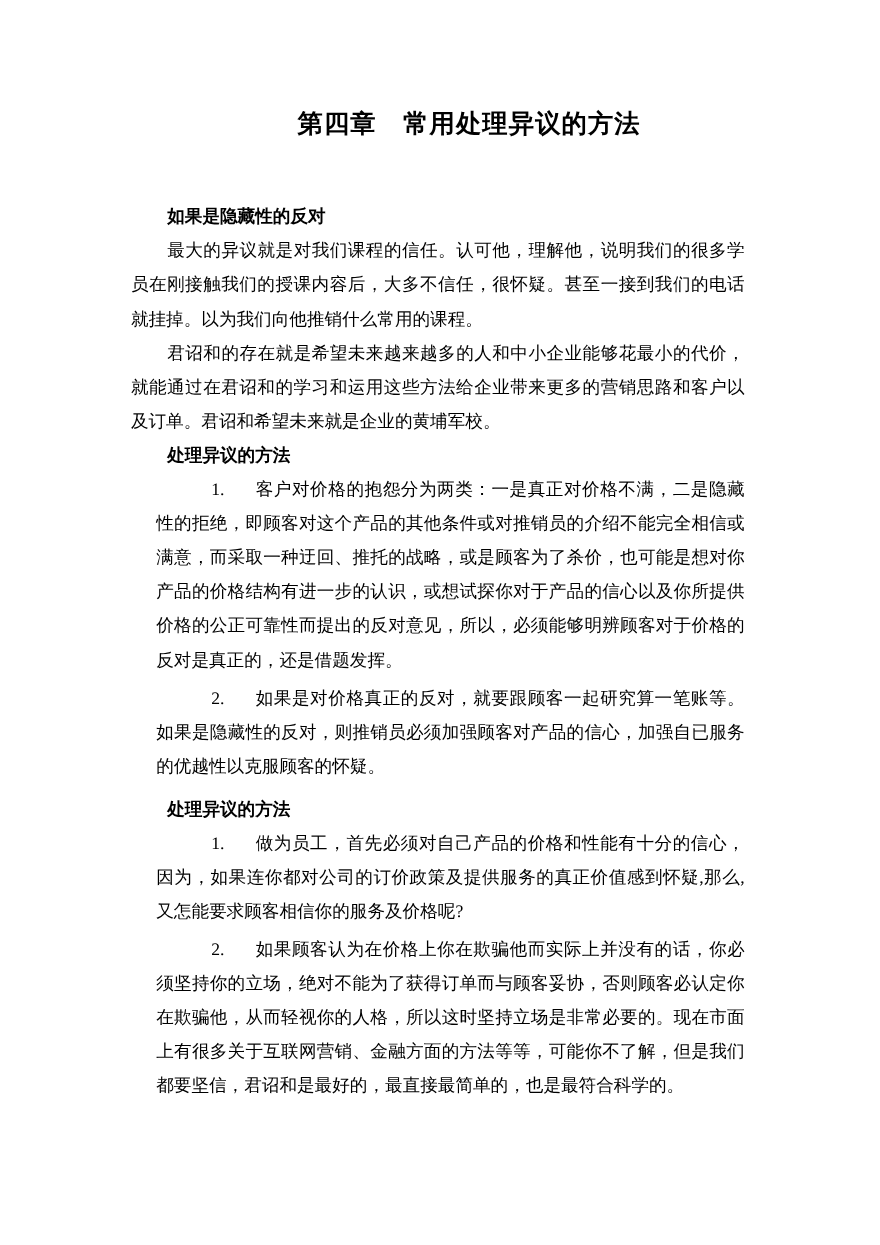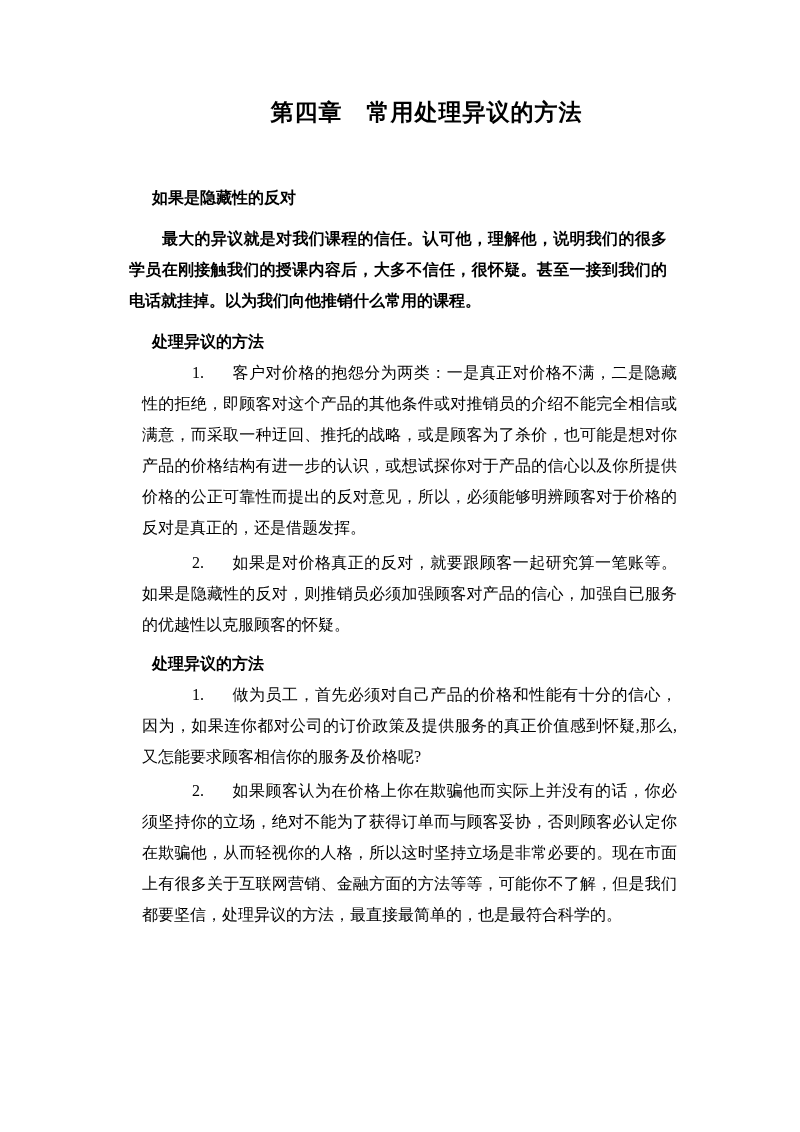--- a/index.html
+++ b/index.html
@@ -46,25 +46,24 @@
     line-height: 31px;
   }
   .heading {
     font-weight: bold;
     margin: 0;
     text-indent: 33px;
     font-size: 16px;
     line-height: 31px;
   }
   .para {
-    margin: 10px;
+    margin: 0;
     text-indent: 33px;
     text-align: justify;
     text-justify: inter-ideograph;
-    font-weight: bold;
   }
   .list-item {
     margin: 0 0 0 23px;
     text-indent: 50px;
     text-align: justify;
     text-justify: inter-ideograph;
   }
   .list-num {
     padding-right: 28px;
   }
@@ -78,27 +77,28 @@
 <div class="page">
 
   <h1 class="doc-title">第四章　常用处理异议的方法</h1>
 
   <div class="content">
 
     <h2 class="heading">如果是隐藏性的反对</h2>
 
     <p class="para">最大的异议就是对我们课程的信任。认可他，理解他，说明我们的很多学员在刚接触我们的授课内容后，大多不信任，很怀疑。甚至一接到我们的电话就挂掉。以为我们向他推销什么常用的课程。</p>
 
+    <p class="para">君诏和的存在就是希望未来越来越多的人和中小企业能够花最小的代价，就能通过在君诏和的学习和运用这些方法给企业带来更多的营销思路和客户以及订单。君诏和希望未来就是企业的黄埔军校。</p>
 
     <h2 class="heading">处理异议的方法</h2>
 
     <div class="list-item"><span class="list-num">1.</span><span>客户对价格的抱怨分为两类：一是真正对价格不满，二是隐藏性的拒绝，即顾客对这个产品的其他条件或对推销员的介绍不能完全相信或满意，而采取一种迂回、推托的战略，或是顾客为了杀价，也可能是想对你产品的价格结构有进一步的认识，或想试探你对于产品的信心以及你所提供价格的公正可靠性而提出的反对意见，所以，必须能够明辨顾客对于价格的反对是真正的，还是借题发挥。</span></div>
 
     <div class="list-item mt4"><span class="list-num">2.</span><span>如果是对价格真正的反对，就要跟顾客一起研究算一笔账等。如果是隐藏性的反对，则推销员必须加强顾客对产品的信心，加强自已服务的优越性以克服顾客的怀疑。</span></div>
 
     <h2 class="heading mt8">处理异议的方法</h2>
 
     <div class="list-item"><span class="list-num">1.</span><span>做为员工，首先必须对自己产品的价格和性能有十分的信心，因为，如果连你都对公司的订价政策及提供服务的真正价值感到怀疑,那么,又怎能要求顾客相信你的服务及价格呢?</span></div>
 
-    <div class="list-item mt3"><span class="list-num">2.</span><span>如果顾客认为在价格上你在欺骗他而实际上并没有的话，你必须坚持你的立场，绝对不能为了获得订单而与顾客妥协，否则顾客必认定你在欺骗他，从而轻视你的人格，所以这时坚持立场是非常必要的。现在市面上有很多关于互联网营销、金融方面的方法等等，可能你不了解，但是我们都要坚信，处理异议的方法，最直接最简单的，也是最符合科学的。</span></div>
+    <div class="list-item mt3"><span class="list-num">2.</span><span>如果顾客认为在价格上你在欺骗他而实际上并没有的话，你必须坚持你的立场，绝对不能为了获得订单而与顾客妥协，否则顾客必认定你在欺骗他，从而轻视你的人格，所以这时坚持立场是非常必要的。现在市面上有很多关于互联网营销、金融方面的方法等等，可能你不了解，但是我们都要坚信，君诏和是最好的，最直接最简单的，也是最符合科学的。</span></div>
 
   </div>
 </div>
 
 </body></html>

